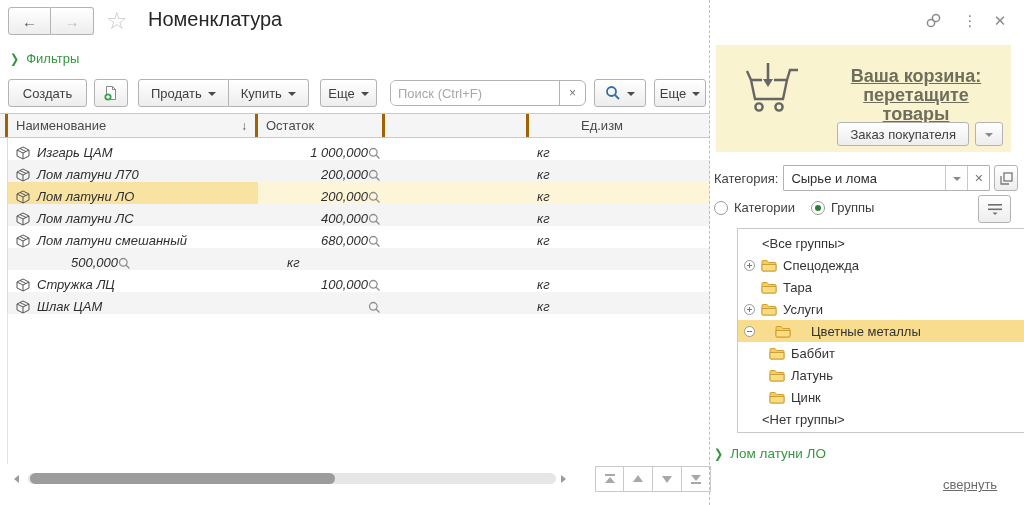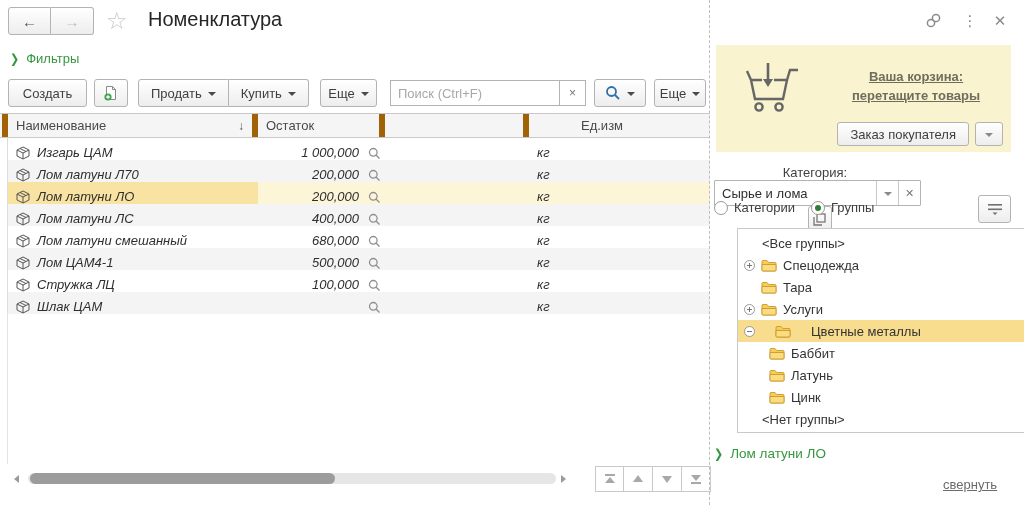--- a/index.html
+++ b/index.html
@@ -37,47 +37,47 @@
 
   .green-link { color:#35973f; display:inline-flex; align-items:center; gap:7px; cursor:default; }
   .green-chevron { font-size:11px; color:#35973f; transform:scaleY(1.15); }
   .filters { left:10px; top:51px; font-size:13px; }
 
   
   .toolbar-y { top:79px; }
   .icon-btn { padding:0 8px; }
   .search-group {
     left:390px; top:80px; width:196px; height:26px;
-    border:1px solid #b3b3b3; border-radius:0; background:#fff;
+    border:1px solid #b3b3b3; border-radius:6px; background:#fff;
     display:flex; overflow:hidden;
   }
   .search-group input {
     flex:1; border:none; outline:none; padding:0 7px; font-size:13px;
     font-family:inherit; color:#333; min-width:0;
   }
   .search-group input::placeholder { color:#a8a8a8; }
   .clear-x { width:26px; display:flex; align-items:center; justify-content:center; border-left:1px solid #b3b3b3; color:#777; font-size:12px; }
 
   
   .table { left:0; top:113px; width:710px; border-top:1px solid #c9c9c9; }
   .thead { display:flex; height:24px; background:#f5f5f5; border-bottom:1px solid #c9c9c9; color:#4a4a4a; }
-  .thead .hc { display:flex; align-items:center; padding-left:8px; border-right:6px solid #a16207; }
+  .thead .hc { display:flex; align-items:center; padding-left:8px; border-right:3px solid #a16207; }
   .c-marker { width:8px; padding:0 !important; }
   .c-name { width:250px; }
   .c-qty { width:127px; }
   .c-spacer { width:144px; }
   .c-unit { flex:1; border-right:none !important;margin-left:44px; }
   .sort-arrow { margin-left:auto; margin-right:8px; color:#555; font-size:12px; }
 
   .trow { display:flex; height:22px; color:#2e2e2e; }
   .trow.stripe .cell { background:#f4f4f4; }
   .trow .cell { display:flex; align-items:flex-end;font-style:italic; }
   .trow .c-marker { background:#fff !important; border-right:1px solid #dcdcdc; }
   .cell-name { width:250px; padding-left:8px; gap:7px; overflow:hidden; }
-  .cell-qty { width:127px; justify-content:flex-end; padding-right:4px; gap:9px; }
+  .cell-qty { width:127px; justify-content:flex-end; padding-right:4px; }
   .cell-spacer { width:144px; }
   .cell-unit { flex:1; padding-left:8px; }
   .trow.selected .cell { background:#fdf5d8; }
   .trow.selected .cell-name { background:#f8e3a2; }
   .vline-left { left:7px; top:313px; width:1px; height:151px; background:#e3e3e3; }
 
   
   .hscroll-track { left:28px; top:473px; width:528px; height:11px; background:#e6e6e6; border-radius:6px; }
   .hscroll-thumb { left:30px; top:473px; width:305px; height:11px; background:#9c9c9c; border-radius:6px; }
   .scroll-arrow { top:475px; width:0; height:0; }
@@ -85,27 +85,27 @@
   .scroll-arrow.right { left:561px; border-top:4px solid transparent; border-bottom:4px solid transparent; border-left:5px solid #9a9a9a; }
   .navbtns { left:595px; top:466px; display:flex; }
   .navbtn { width:29px; height:26px; background:#fff; border:1px solid #c9c9c9; border-left-width:0; display:flex; align-items:center; justify-content:center; }
   .navbtn:first-child { border-left-width:1px; }
 
   
   .splitter { left:709px; top:0; height:505px; border-left:1px dashed #bdbdbd; }
 
   
   .cart-block { left:716px; top:45px; width:295px; height:107px; background:#faf3cf; }
-  .cart-text { position:absolute; left:120px; top:22px; width:160px; text-align:center; color:#6e6e5c; font-weight:bold; line-height:19px; text-decoration:underline; font-size:13px; }
+  .cart-text { position:absolute; left:120px; top:22px; width:160px; text-align:center; color:#6e6e5c; font-weight:bold; line-height:19px; text-decoration:underline; font-size:18px; }
   .cart-svg { position:absolute; left:22px; top:16px; }
   .order-row { position:absolute; right:8px; bottom:6px; display:flex; gap:6px; }
   .order-btn { height:24px; font-size:13px; }
   .order-dd { height:24px; width:28px; padding:0; }
 
-  .cat-row { left:714px; top:165px; display:flex; align-items:center;flex-direction:column; }
+  .cat-row { left:714px; top:165px; display:flex; align-items:center; }
   .cat-label { color:#3f3f3f; margin-right:5px; }
   .combo { width:207px; height:26px; border:1px solid #b3b3b3; border-radius:1px; background:#fff; display:flex; overflow:hidden; }
   .combo .val { flex:1; display:flex; align-items:center; padding-left:7px; color:#2e2e2e; }
   .combo .seg { width:22px; display:flex; align-items:center; justify-content:center; border-left:1px solid #c9c9c9; color:#777; }
   .open-btn { width:24px; height:26px; margin-left:4px; padding:0; }
 
   .radio-row { left:714px; top:200px; display:flex; align-items:center; gap:16px; }
   .radio { display:flex; align-items:center; gap:6px; color:#3f3f3f; }
   .radio-circle { width:14px; height:14px; border:1px solid #9a9a9a; border-radius:50%; background:#fff; display:flex; align-items:center; justify-content:center; }
   .radio-dot { width:6px; height:6px; border-radius:50%; background:#2e7d32; }
@@ -354,31 +354,20 @@
       </span>
     </div>
     <div class="cell cell-spacer"></div>
     <div class="cell cell-unit">
           <span class="unit-val">кг</span>
         </div>
   </div>
 
   <div class="trow stripe">
     <div class="cell c-marker"></div>
-    <div class="cell cell-name">
-      <span>
-        <svg width="14" height="14" viewBox="0 0 14 14" fill="none" stroke="#555" stroke-width="1">
-          <path d="M7 1 L13 4 L7 7 L1 4 Z"></path>
-              <path d="M1 4 V10 L7 13 V7"></path>
-              <path d="M13 4 V10 L7 13"></path>
-              <path d="M4 2.5 L10 5.5"></path>
-        </svg>
-      </span>
-      <span class="txt">Лом ЦАМ4-1</span>
-    </div>
     <div class="cell cell-qty">
       <span class="qty-val">500,000</span>
       <span>
         <svg width="13" height="13" viewBox="0 0 13 13">
               <circle cx="5.3" cy="5.3" r="3.8" fill="none" stroke="#8f8f8f" stroke-width="1.3"></circle>
               <path d="M8.2 8.2 l3.3 3.3" stroke="#8f8f8f" stroke-width="1.3"></path>
             </svg>
       </span>
     </div>
     <div class="cell cell-spacer"></div>

